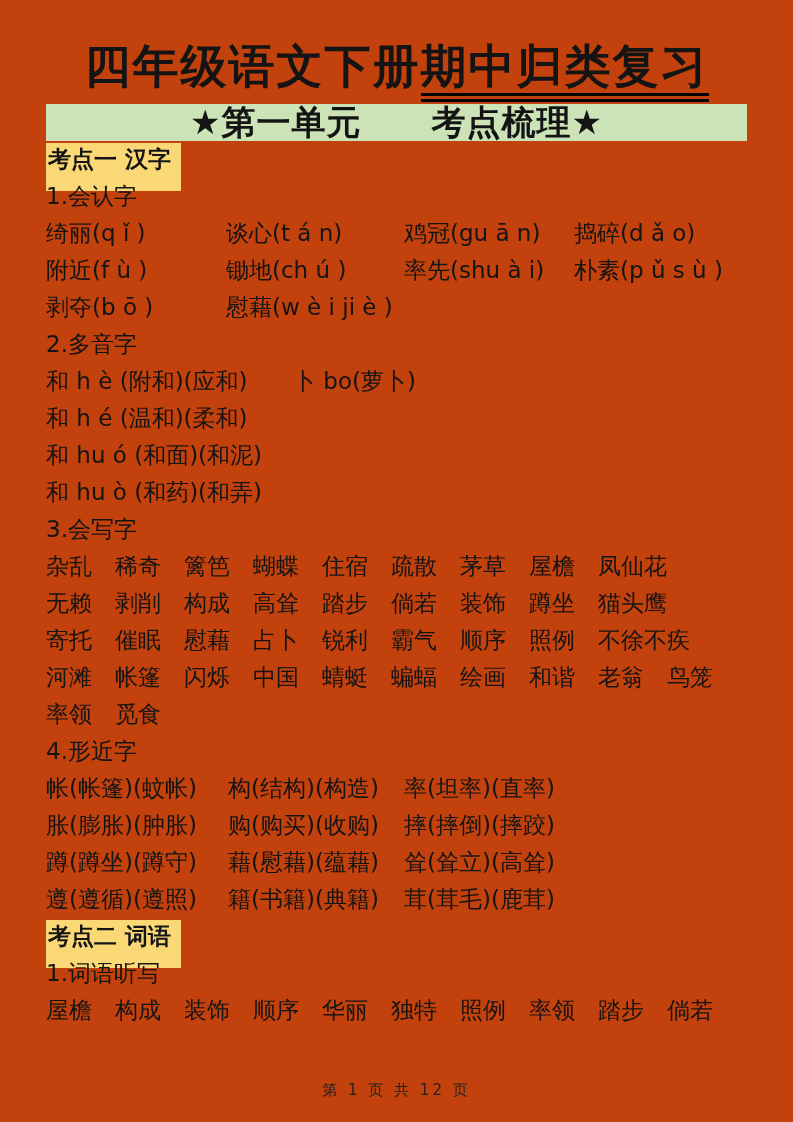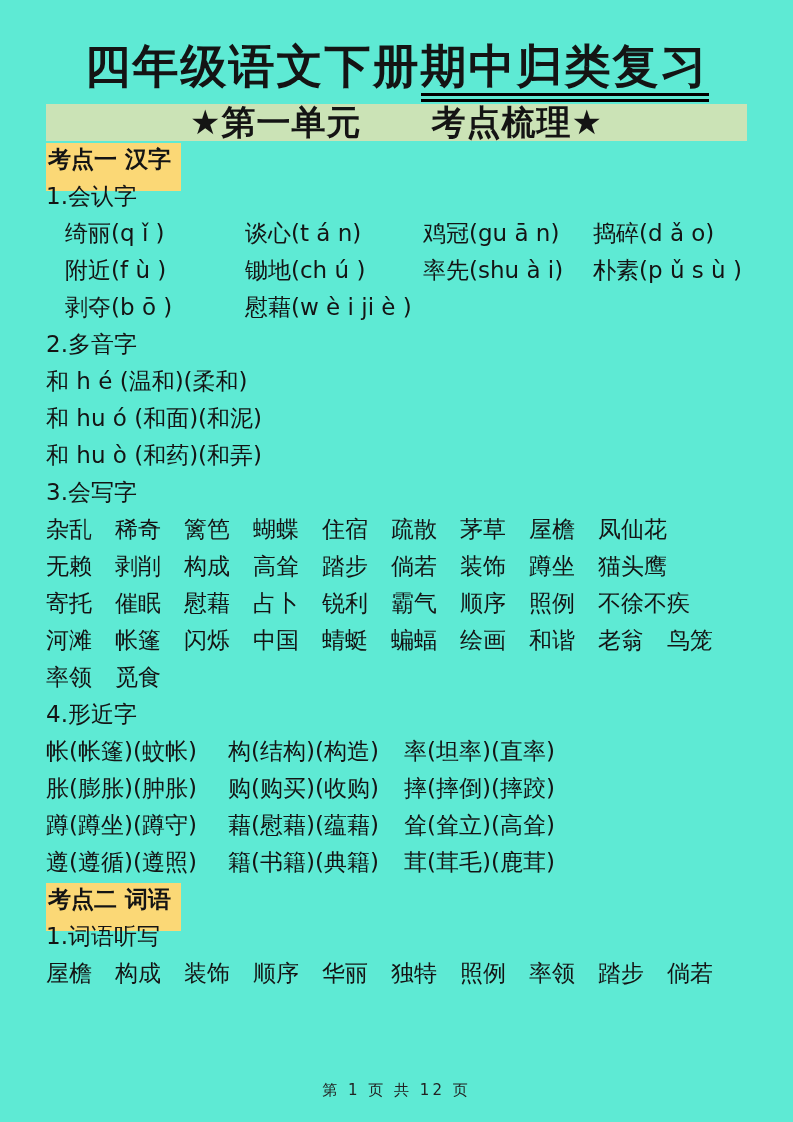--- a/index.html
+++ b/index.html
@@ -4,21 +4,21 @@
 <style>
   html,body { margin:0; padding:0; background:#ffffff; }
   .page {
     position:relative;
     width:793px; height:1122px;
     box-sizing:border-box;
     padding:38px 46px 0 46px;
     font-family:"DejaVu Sans", sans-serif;
     color:#141414;
     overflow:hidden;
-    background:#5eead4;
+    background:#c2410c;
   }
   .title {
     text-align:center;
     font-size:46px;
     font-weight:bold;
     letter-spacing:2px;
     line-height:1.26;
     white-space:nowrap;
   }
   .dbl-underline {
@@ -40,21 +40,21 @@
     line-height:37px;
     font-size:23px;
     white-space:nowrap;
   }
   .hl {
     background:#fbd876;
     font-weight:bold;
     font-size:23px;
     padding:3px 10px 19px 2px;
   }
-  .g4 { display:grid; grid-template-columns:180px 178px 170px 1fr;margin-left:19px; }
+  .g4 { display:grid; grid-template-columns:180px 178px 170px 1fr; }
   .g2 { display:grid; grid-template-columns:247px 1fr; }
   .g3 { display:grid; grid-template-columns:182px 176px 1fr; }
   .footer {
     position:absolute;
     left:0; bottom:22px;
     width:100%;
     text-align:center;
     font-size:15px;
     color:#222;
     letter-spacing:3px;
@@ -91,20 +91,24 @@
   </div>
   <div class="line g4">
     <span>剥夺(b ō )</span>
     <span>慰藉(w è i ji è )</span>
     <span></span>
     <span></span>
   </div>
 
   <div class="line">2.多音字</div>
 
+  <div class="line g2">
+    <span>和  h è (附和)(应和)</span>
+    <span>卜  bo(萝卜)</span>
+  </div>
   <div class="line g2">
     <span>和  h é (温和)(柔和)</span>
   </div>
   <div class="line g2">
     <span>和  hu ó (和面)(和泥)</span>
     <span></span>
   </div>
   <div class="line g2">
     <span>和  hu ò (和药)(和弄)</span>
     <span></span>

